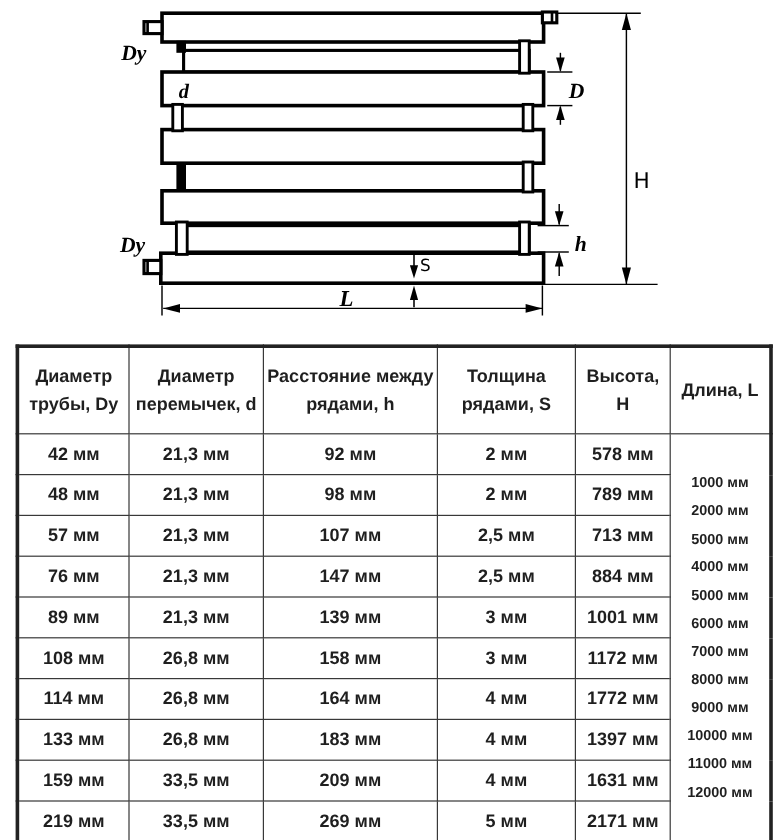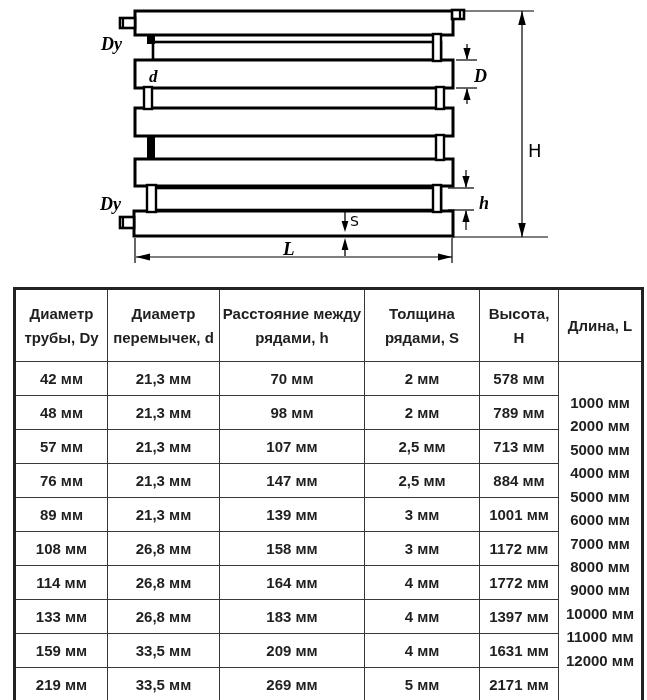--- a/index.html
+++ b/index.html
@@ -9,21 +9,21 @@
   .lbl-serif{font-family:"Liberation Serif","DejaVu Serif",serif;font-style:italic;font-weight:bold;fill:#000;}
   .lbl-sans{font-family:"DejaVu Sans","Liberation Sans",sans-serif;fill:#000;}
   .spec{position:absolute;left:13px;top:287px;width:628px;height:403px;
         border-collapse:collapse;table-layout:fixed;
         font-weight:bold;color:#1f1f1f;font-size:15px;text-align:center;}
   .spec th,.spec td{border:1.6px solid #383838;padding:0 2px;}
   .spec{border:3px solid #222;}
   .spec thead th{height:71px;white-space:pre-line;line-height:1.55;font-size:15px;}
   .spec tbody td{height:33px;}
   .len-cell{vertical-align:middle;}
-  .len-cell .len-line{line-height:23.4px;font-size:15px;}
+  .len-cell .len-line{line-height:23.4px;font-size:12px;}
 </style>
 </head>
 <body>
 
 <div class="page">
 
   <div class="diagram">
     <svg width="647" height="287" viewBox="0 0 647 287" xmlns="http://www.w3.org/2000/svg">
 
       <rect x="135" y="11" width="318" height="24" fill="#fff" stroke="#000" stroke-width="3"></rect>
@@ -112,21 +112,21 @@
         <th>Толщина
 рядами, S</th>
         <th>Высота, H</th>
         <th>Длина, L</th>
       </tr>
     </thead>
     <tbody>
       <tr>
         <td>42 мм</td>
         <td>21,3 мм</td>
-        <td>70 мм</td>
+        <td>92 мм</td>
         <td>2 мм</td>
         <td>578 мм</td>
         <td class="len-cell" rowspan="10">
           <div class="len-line">1000 мм</div>
           <div class="len-line">2000 мм</div>
           <div class="len-line">5000 мм</div>
           <div class="len-line">4000 мм</div>
           <div class="len-line">5000 мм</div>
           <div class="len-line">6000 мм</div>
           <div class="len-line">7000 мм</div>

